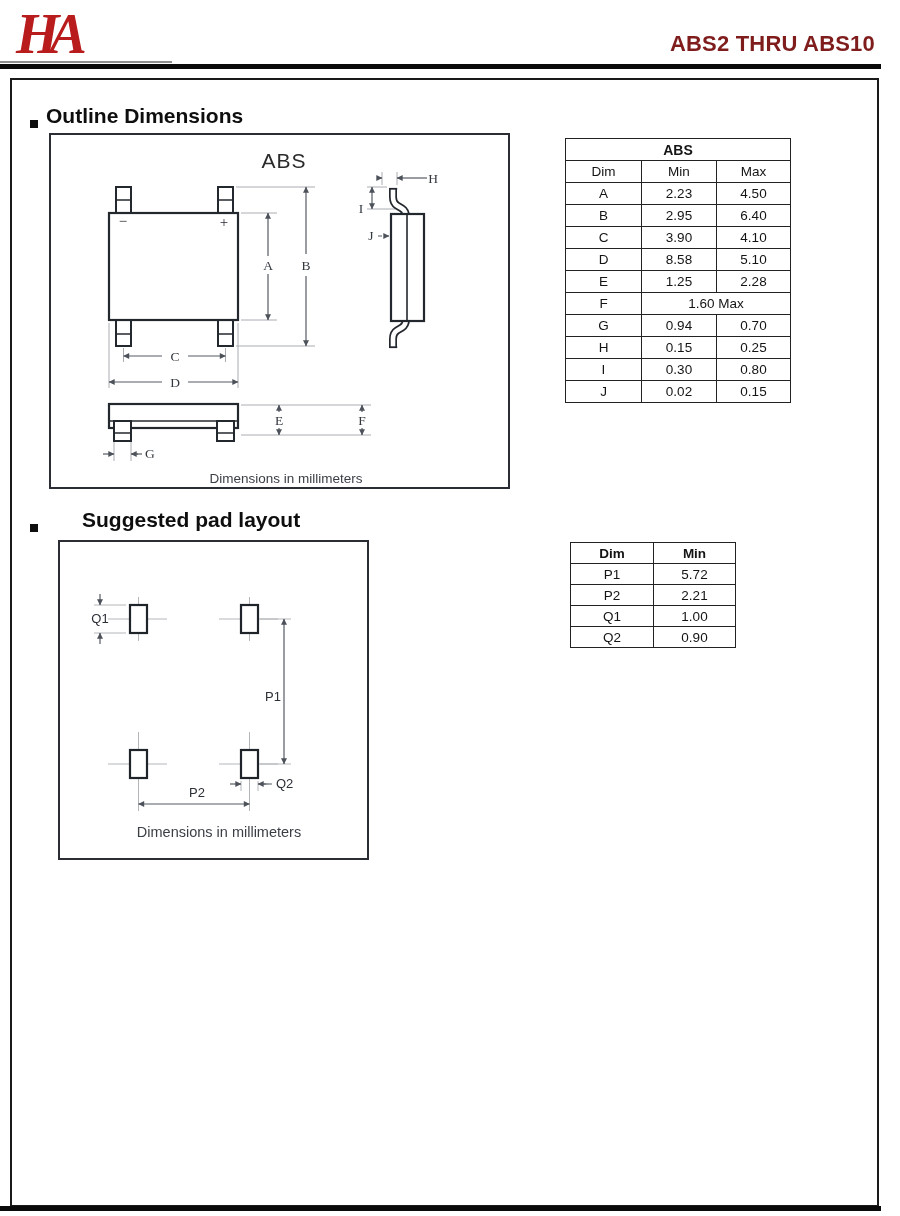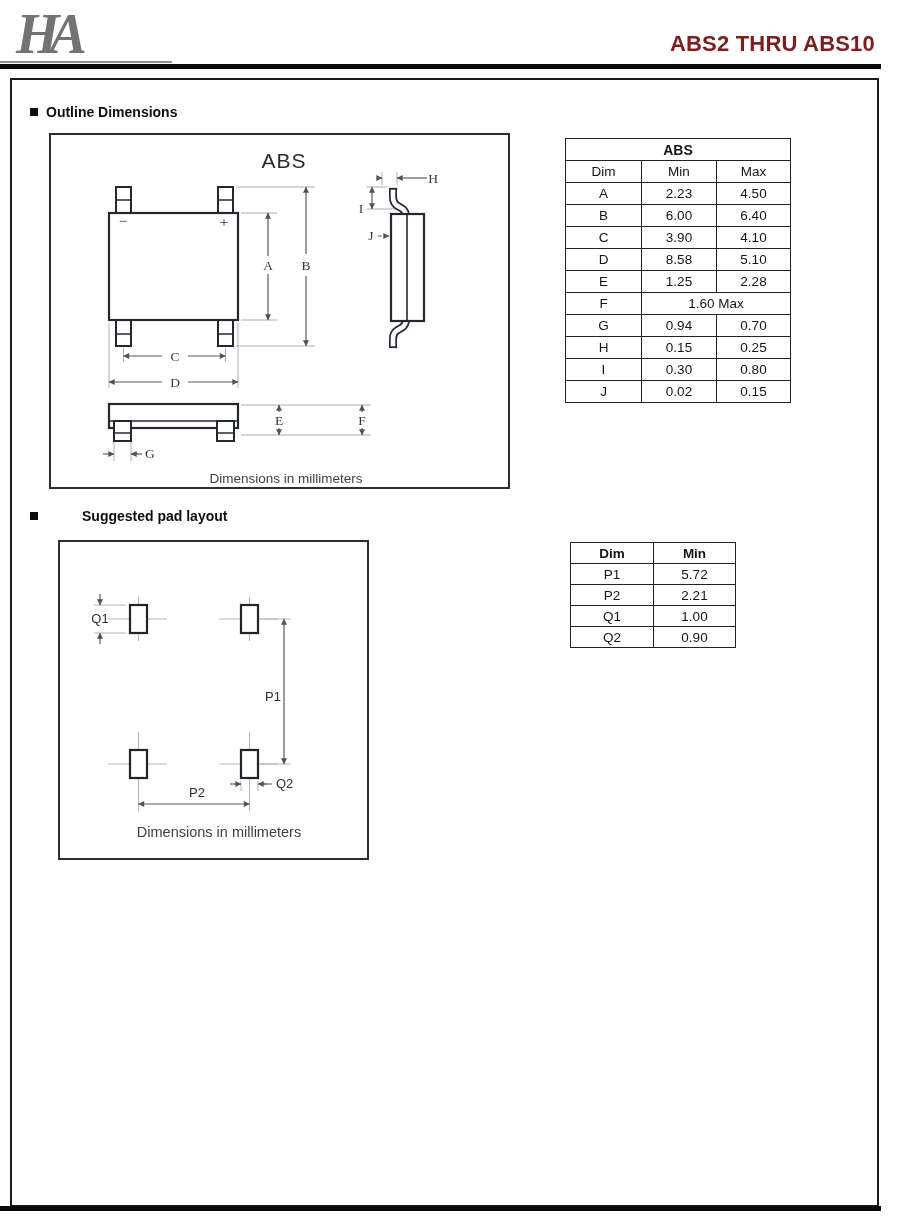--- a/index.html
+++ b/index.html
@@ -1,32 +1,32 @@
 <!DOCTYPE html>
 <html><head>
 <meta charset="utf-8">
 <style>
   html,body{margin:0;padding:0;background:#ffffff;}
   .page{position:relative;width:900px;height:1216px;background:#fff;overflow:hidden;
         font-family:"Liberation Sans",sans-serif;color:#111;}
   
   .logo{position:absolute;left:16px;top:6px;font-family:"Liberation Serif",serif;
         font-style:italic;font-weight:bold;font-size:56px;letter-spacing:-0.18em;
-        color:#737373;line-height:1;}
+        color:#b91c1c;line-height:1;}
   .logo-underline{position:absolute;left:0;top:61px;width:172px;height:2px;background:#8f8f8f;}
   .header-rule{position:absolute;left:0;top:64px;width:881px;height:5px;background:#0a0a0a;}
   .doc-title{position:absolute;right:25px;top:31px;font-size:22px;font-weight:bold;color:#7f1d1d;
              letter-spacing:0.2px;}
   
   .content-box{position:absolute;left:10px;top:78px;width:869px;height:1129px;
                border:2px solid #1a1a1a;box-sizing:border-box;background:#fff;}
   .bottom-bar{position:absolute;left:0;top:1206px;width:881px;height:5px;background:#0a0a0a;}
   
-  .sec-head{position:absolute;font-size:14px;font-weight:bold;color:#0e0e0e;
-            display:flex;align-items:center;}
+  .sec-head{position:absolute;font-size:21px;font-weight:bold;color:#0e0e0e;
+            display:flex;align-items:flex-end;}
   .sec-head .bullet{display:inline-block;width:8px;height:8px;background:#0e0e0e;margin-right:8px;}
   
   .fig-box{position:absolute;border:2px solid #2a2d34;box-sizing:border-box;background:#fff;}
   .fig-box svg{display:block;}
   
   table.dims{position:absolute;border-collapse:collapse;table-layout:fixed;
              font-family:"Liberation Sans",sans-serif;font-size:13.5px;color:#141414;
              text-align:center;background:#fff;}
   table.dims td,table.dims th{border:1px solid #222;padding:0;height:21px;font-weight:normal;}
   table.abs-t{width:225px;}
@@ -184,21 +184,21 @@
           <th>Min</th>
           <th>Max</th>
         </tr>
         <tr>
           <td>A</td>
           <td>2.23</td>
           <td>4.50</td>
         </tr>
         <tr>
           <td>B</td>
-          <td>6.00</td>
+          <td>2.95</td>
           <td>6.40</td>
         </tr>
         <tr>
           <td>C</td>
           <td>3.90</td>
           <td>4.10</td>
         </tr>
         <tr>
           <td>D</td>
           <td>8.58</td>

